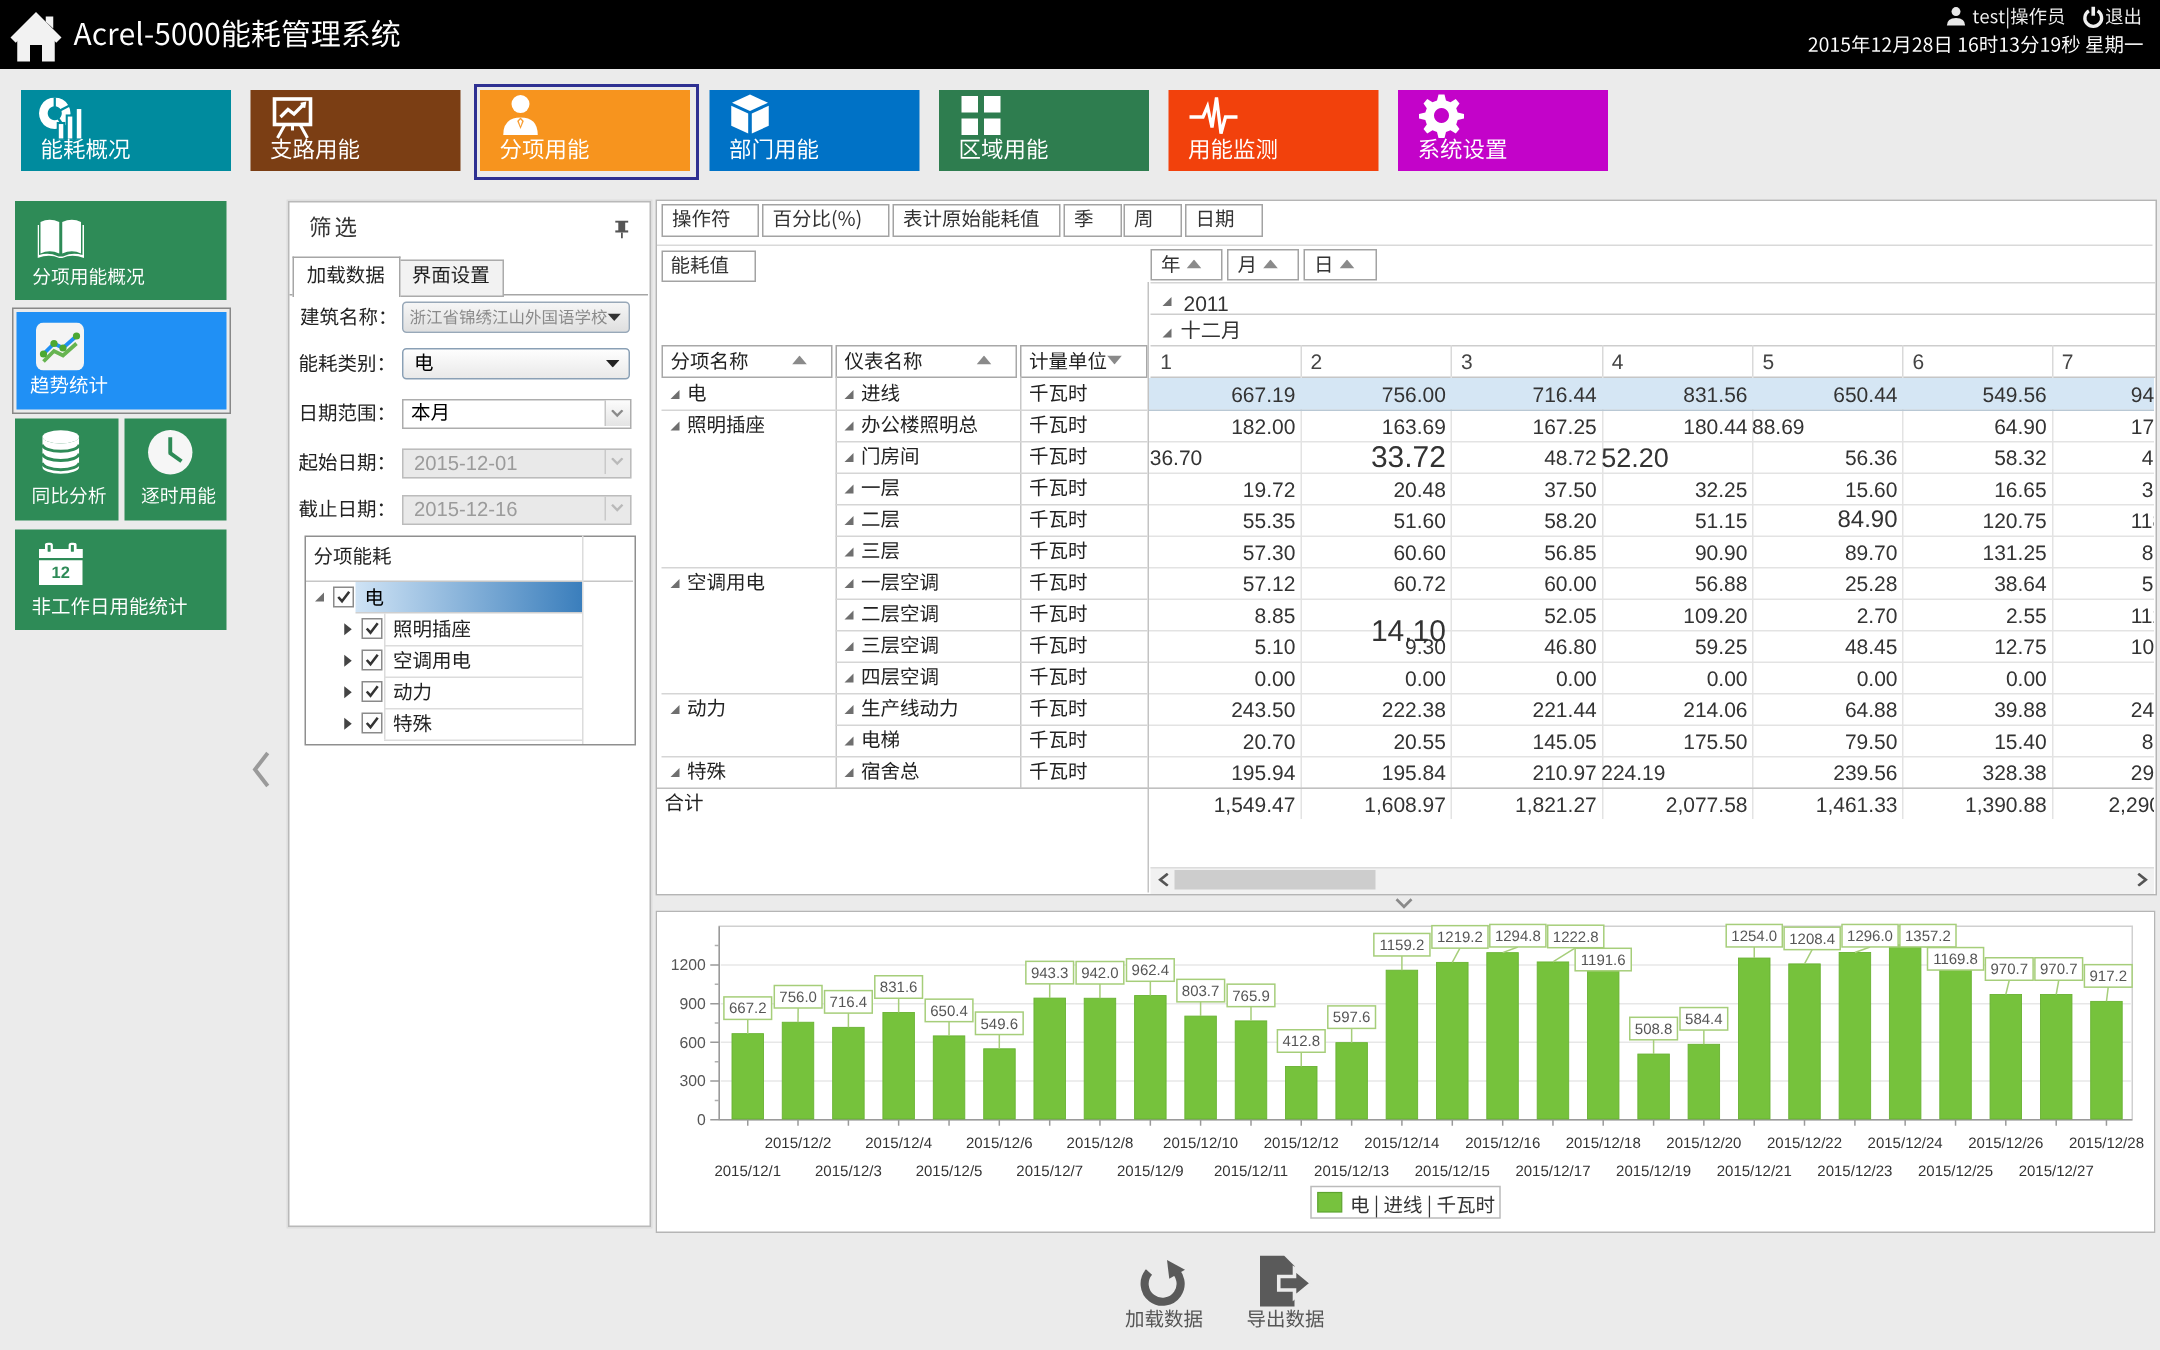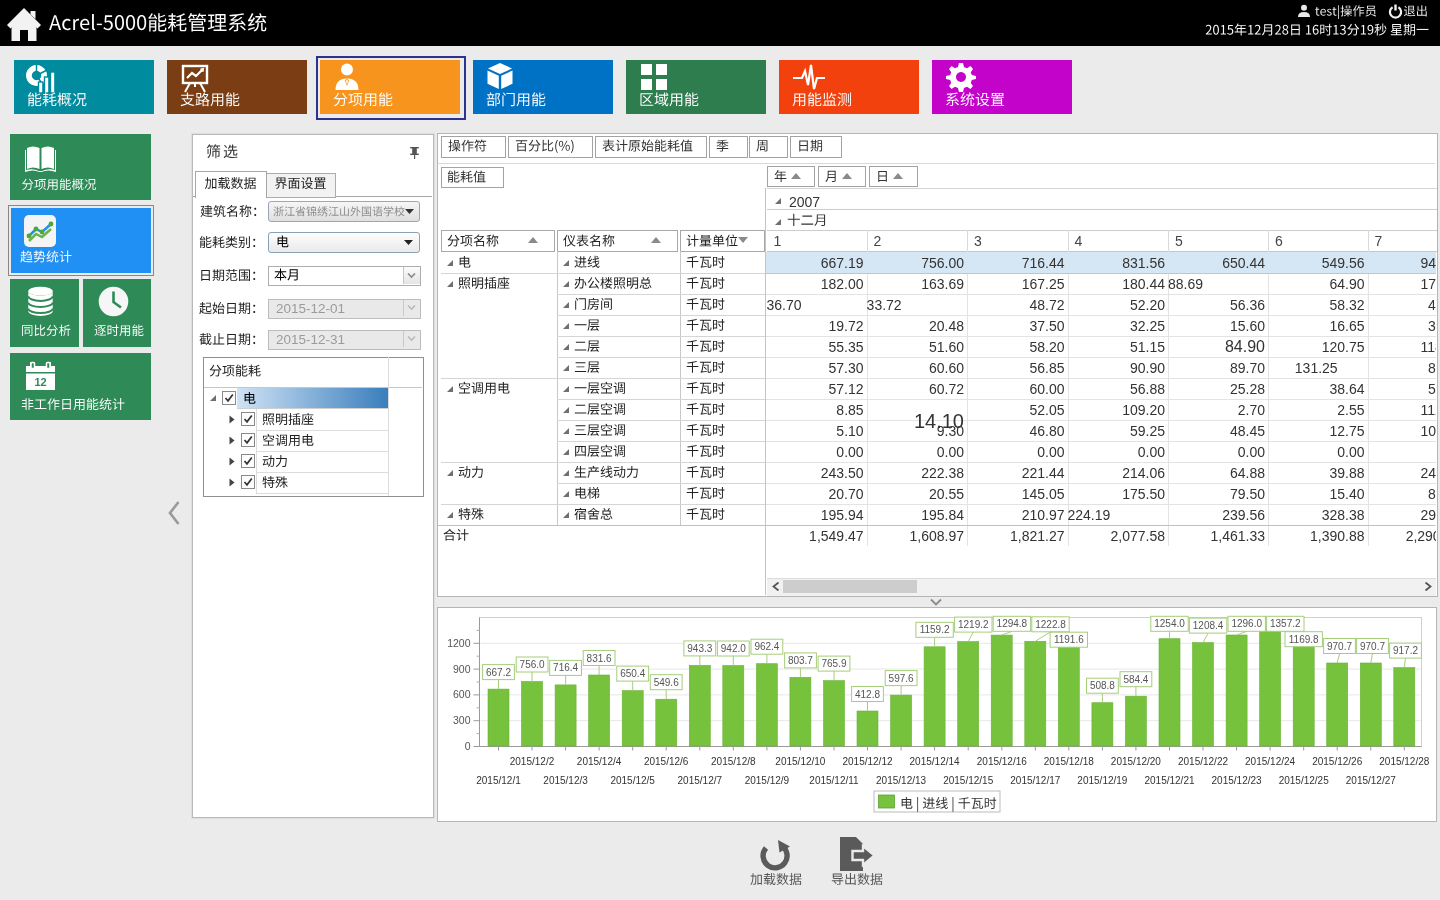--- a/index.html
+++ b/index.html
@@ -307,21 +307,21 @@
     <svg class="a" style="left:407px;top:273px" width="9" height="6" viewBox="0 0 9 6">
       <path d="M1 0.5 L4.5 4 L8 0.5" fill="none" stroke="#8a8a8a" stroke-width="1.6"></path>
     </svg>
     <div class="a" style="left:268px;top:299px;width:151px;height:18px;border:1px solid #bcbcbc;background:#e9e9e9"></div>
     <div class="a" style="left:276px;top:301px;width:100px;height:16px;font-size:13.5px;line-height:15px;color:#9b9b9b">2015-12-01</div>
     <div class="a" style="left:403px;top:300px;width:16px;height:16px;border-left:1px solid #c9c9c9"></div>
     <svg class="a" style="left:407px;top:305px" width="9" height="6" viewBox="0 0 9 6">
       <path d="M1 0.5 L4.5 4 L8 0.5" fill="none" stroke="#b9b9b9" stroke-width="1.6"></path>
     </svg>
     <div class="a" style="left:268px;top:330px;width:151px;height:18px;border:1px solid #bcbcbc;background:#e9e9e9"></div>
-    <div class="a" style="left:276px;top:332px;width:100px;height:16px;font-size:13.5px;line-height:15px;color:#9b9b9b">2015-12-31</div>
+    <div class="a" style="left:276px;top:332px;width:100px;height:16px;font-size:13.5px;line-height:15px;color:#9b9b9b">2015-12-16</div>
     <div class="a" style="left:403px;top:331px;width:16px;height:16px;border-left:1px solid #c9c9c9"></div>
     <svg class="a" style="left:407px;top:336px" width="9" height="6" viewBox="0 0 9 6">
       <path d="M1 0.5 L4.5 4 L8 0.5" fill="none" stroke="#b9b9b9" stroke-width="1.6"></path>
     </svg>
     <div class="a" style="left:203px;top:357px;width:219px;height:138px;border:1px solid #8f8f8f;background:#fff"></div>
     <div class="a" style="left:204px;top:386.5px;width:218px;height:1px;background:#c6c6c6"></div>
     <div class="a" style="left:388px;top:357px;width:1px;height:139px;background:#dcdcdc"></div>
     <div class="a" style="left:237px;top:388px;width:151px;height:20px;background:linear-gradient(to right,#cfe3f5,#3a7ebc)"></div>
     <svg class="a" style="left:209px;top:393.5px" width="8" height="8" viewBox="0 0 8 8">
       <path d="M7 1 L7 7 L1 7 Z" fill="#6f6f6f"></path>
@@ -384,21 +384,21 @@
     <div class="a" style="left:869px;top:166px;width:47px;height:19px;border:1px solid #a3a3a3;background:#fff"></div>
     <svg class="a" style="left:893px;top:173px" width="10" height="6" viewBox="0 0 10 6">
       <path d="M5 0 L10 6 L0 6 Z" fill="#8a8a8a"></path>
     </svg>
     <div class="a" style="left:767px;top:188px;width:670px;height:1px;background:#d5d5d5"></div>
     <div class="a" style="left:767px;top:208.5px;width:670px;height:1px;background:#cdcdcd"></div>
     <div class="a" style="left:767px;top:229.5px;width:670px;height:1px;background:#cdcdcd"></div>
     <svg class="a" style="left:774px;top:197px" width="8" height="8" viewBox="0 0 8 8">
       <path d="M7 1 L7 7 L1 7 Z" fill="#6f6f6f"></path>
     </svg>
-    <div class="a" style="left:789px;top:195px;width:60px;height:14px;font-size:14px;line-height:14px;color:#333">2007</div>
+    <div class="a" style="left:789px;top:195px;width:60px;height:14px;font-size:14px;line-height:14px;color:#333">2011</div>
     <svg class="a" style="left:774px;top:218px" width="8" height="8" viewBox="0 0 8 8">
       <path d="M7 1 L7 7 L1 7 Z" fill="#6f6f6f"></path>
     </svg>
     <div class="a" style="left:441px;top:230px;width:112px;height:20px;border:1px solid #a8a8a8;background:#fff"></div>
     <svg class="a" style="left:528px;top:237px" width="10" height="6" viewBox="0 0 10 6">
       <path d="M5 0 L10 6 L0 6 Z" fill="#8a8a8a"></path>
     </svg>
     <div class="a" style="left:557px;top:230px;width:119px;height:20px;border:1px solid #a8a8a8;background:#fff"></div>
     <svg class="a" style="left:651px;top:237px" width="10" height="6" viewBox="0 0 10 6">
       <path d="M5 0 L10 6 L0 6 Z" fill="#8a8a8a"></path>
@@ -524,23 +524,23 @@
     <div class="a" style="left:1268px;top:254.5px;width:96.5px;height:16px;font-size:14px;line-height:16px;color:#333;text-align:right">549.56</div>
     <div class="a" style="left:1420.48px;top:254.5px;width:15.52px;height:16px;font-size:14px;line-height:16px;color:#333;overflow:hidden;white-space:nowrap">941.19</div>
     <div class="a" style="left:766.5px;top:275.5px;width:97.1px;height:16px;font-size:14px;line-height:16px;color:#333;text-align:right">182.00</div>
     <div class="a" style="left:866.6px;top:275.5px;width:97.4px;height:16px;font-size:14px;line-height:16px;color:#333;text-align:right">163.69</div>
     <div class="a" style="left:967px;top:275.5px;width:97.5px;height:16px;font-size:14px;line-height:16px;color:#333;text-align:right">167.25</div>
     <div class="a" style="left:1067.5px;top:275.5px;width:97.5px;height:16px;font-size:14px;line-height:16px;color:#333;text-align:right">180.44</div>
     <div class="a" style="left:1168px;top:275.5px;width:97px;height:16px;font-size:14px;line-height:16px;color:#333;">88.69</div>
     <div class="a" style="left:1268px;top:275.5px;width:96.5px;height:16px;font-size:14px;line-height:16px;color:#333;text-align:right">64.90</div>
     <div class="a" style="left:1420.48px;top:275.5px;width:15.52px;height:16px;font-size:14px;line-height:16px;color:#333;overflow:hidden;white-space:nowrap">170.63</div>
     <div class="a" style="left:766.5px;top:296.5px;width:97.1px;height:16px;font-size:14px;line-height:16px;color:#333;text-align:left">36.70</div>
-    <div class="a" style="left:866.6px;top:296.5px;width:97.4px;height:16px;font-size:14px;line-height:16px;color:#333;">33.72</div>
+    <div class="a" style="left:866.6px;top:296.5px;width:97.4px;height:16px;font-size:20px;line-height:16px;color:#333;text-align:right">33.72</div>
     <div class="a" style="left:967px;top:296.5px;width:97.5px;height:16px;font-size:14px;line-height:16px;color:#333;text-align:right">48.72</div>
-    <div class="a" style="left:1067.5px;top:296.5px;width:97.5px;height:16px;font-size:14px;line-height:16px;color:#333;text-align:right">52.20</div>
+    <div class="a" style="left:1067.5px;top:296.5px;width:97.5px;height:16px;font-size:18px;line-height:16px;color:#333;text-align:left">52.20</div>
     <div class="a" style="left:1168px;top:296.5px;width:97px;height:16px;font-size:14px;line-height:16px;color:#333;text-align:right">56.36</div>
     <div class="a" style="left:1268px;top:296.5px;width:96.5px;height:16px;font-size:14px;line-height:16px;color:#333;text-align:right">58.32</div>
     <div class="a" style="left:1427.9px;top:296.5px;width:8.1px;height:16px;font-size:14px;line-height:16px;color:#333;overflow:hidden;white-space:nowrap">48.72</div>
     <div class="a" style="left:766.5px;top:317.5px;width:97.1px;height:16px;font-size:14px;line-height:16px;color:#333;text-align:right">19.72</div>
     <div class="a" style="left:866.6px;top:317.5px;width:97.4px;height:16px;font-size:14px;line-height:16px;color:#333;text-align:right">20.48</div>
     <div class="a" style="left:967px;top:317.5px;width:97.5px;height:16px;font-size:14px;line-height:16px;color:#333;text-align:right">37.50</div>
     <div class="a" style="left:1067.5px;top:317.5px;width:97.5px;height:16px;font-size:14px;line-height:16px;color:#333;text-align:right">32.25</div>
     <div class="a" style="left:1168px;top:317.5px;width:97px;height:16px;font-size:14px;line-height:16px;color:#333;text-align:right">15.60</div>
     <div class="a" style="left:1268px;top:317.5px;width:96.5px;height:16px;font-size:14px;line-height:16px;color:#333;text-align:right">16.65</div>
     <div class="a" style="left:1427.9px;top:317.5px;width:8.1px;height:16px;font-size:14px;line-height:16px;color:#333;overflow:hidden;white-space:nowrap">33.30</div>
@@ -549,21 +549,21 @@
     <div class="a" style="left:967px;top:338.5px;width:97.5px;height:16px;font-size:14px;line-height:16px;color:#333;text-align:right">58.20</div>
     <div class="a" style="left:1067.5px;top:338.5px;width:97.5px;height:16px;font-size:14px;line-height:16px;color:#333;text-align:right">51.15</div>
     <div class="a" style="left:1168px;top:338.5px;width:97px;height:16px;font-size:16px;line-height:16px;color:#333;text-align:right">84.90</div>
     <div class="a" style="left:1268px;top:338.5px;width:96.5px;height:16px;font-size:14px;line-height:16px;color:#333;text-align:right">120.75</div>
     <div class="a" style="left:1420.48px;top:338.5px;width:15.52px;height:16px;font-size:14px;line-height:16px;color:#333;overflow:hidden;white-space:nowrap">118.95</div>
     <div class="a" style="left:766.5px;top:359.5px;width:97.1px;height:16px;font-size:14px;line-height:16px;color:#333;text-align:right">57.30</div>
     <div class="a" style="left:866.6px;top:359.5px;width:97.4px;height:16px;font-size:14px;line-height:16px;color:#333;text-align:right">60.60</div>
     <div class="a" style="left:967px;top:359.5px;width:97.5px;height:16px;font-size:14px;line-height:16px;color:#333;text-align:right">56.85</div>
     <div class="a" style="left:1067.5px;top:359.5px;width:97.5px;height:16px;font-size:14px;line-height:16px;color:#333;text-align:right">90.90</div>
     <div class="a" style="left:1168px;top:359.5px;width:97px;height:16px;font-size:14px;line-height:16px;color:#333;text-align:right">89.70</div>
-    <div class="a" style="left:1268px;top:359.5px;width:96.5px;height:16px;font-size:14px;line-height:16px;color:#333;text-align:center">131.25</div>
+    <div class="a" style="left:1268px;top:359.5px;width:96.5px;height:16px;font-size:14px;line-height:16px;color:#333;text-align:right">131.25</div>
     <div class="a" style="left:1427.9px;top:359.5px;width:8.1px;height:16px;font-size:14px;line-height:16px;color:#333;overflow:hidden;white-space:nowrap">85.05</div>
     <div class="a" style="left:766.5px;top:380.5px;width:97.1px;height:16px;font-size:14px;line-height:16px;color:#333;text-align:right">57.12</div>
     <div class="a" style="left:866.6px;top:380.5px;width:97.4px;height:16px;font-size:14px;line-height:16px;color:#333;text-align:right">60.72</div>
     <div class="a" style="left:967px;top:380.5px;width:97.5px;height:16px;font-size:14px;line-height:16px;color:#333;text-align:right">60.00</div>
     <div class="a" style="left:1067.5px;top:380.5px;width:97.5px;height:16px;font-size:14px;line-height:16px;color:#333;text-align:right">56.88</div>
     <div class="a" style="left:1168px;top:380.5px;width:97px;height:16px;font-size:14px;line-height:16px;color:#333;text-align:right">25.28</div>
     <div class="a" style="left:1268px;top:380.5px;width:96.5px;height:16px;font-size:14px;line-height:16px;color:#333;text-align:right">38.64</div>
     <div class="a" style="left:1427.9px;top:380.5px;width:8.1px;height:16px;font-size:14px;line-height:16px;color:#333;overflow:hidden;white-space:nowrap">57.36</div>
     <div class="a" style="left:766.5px;top:401.5px;width:97.1px;height:16px;font-size:14px;line-height:16px;color:#333;text-align:right">8.85</div>
     <div class="a" style="left:866.6px;top:413px;width:97.4px;height:16px;font-size:20px;line-height:16px;color:#333;text-align:right">14.10</div>

